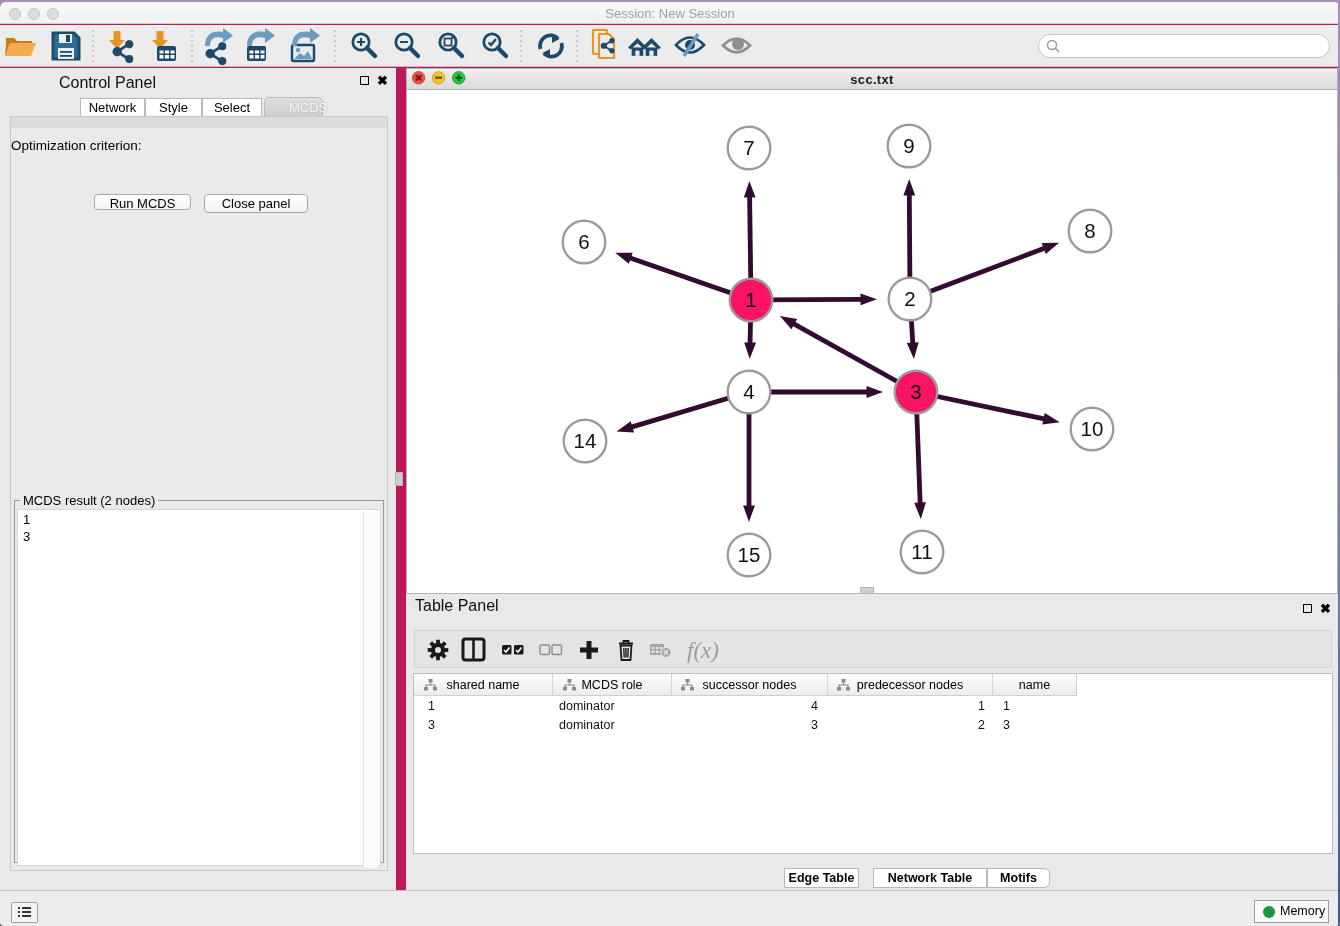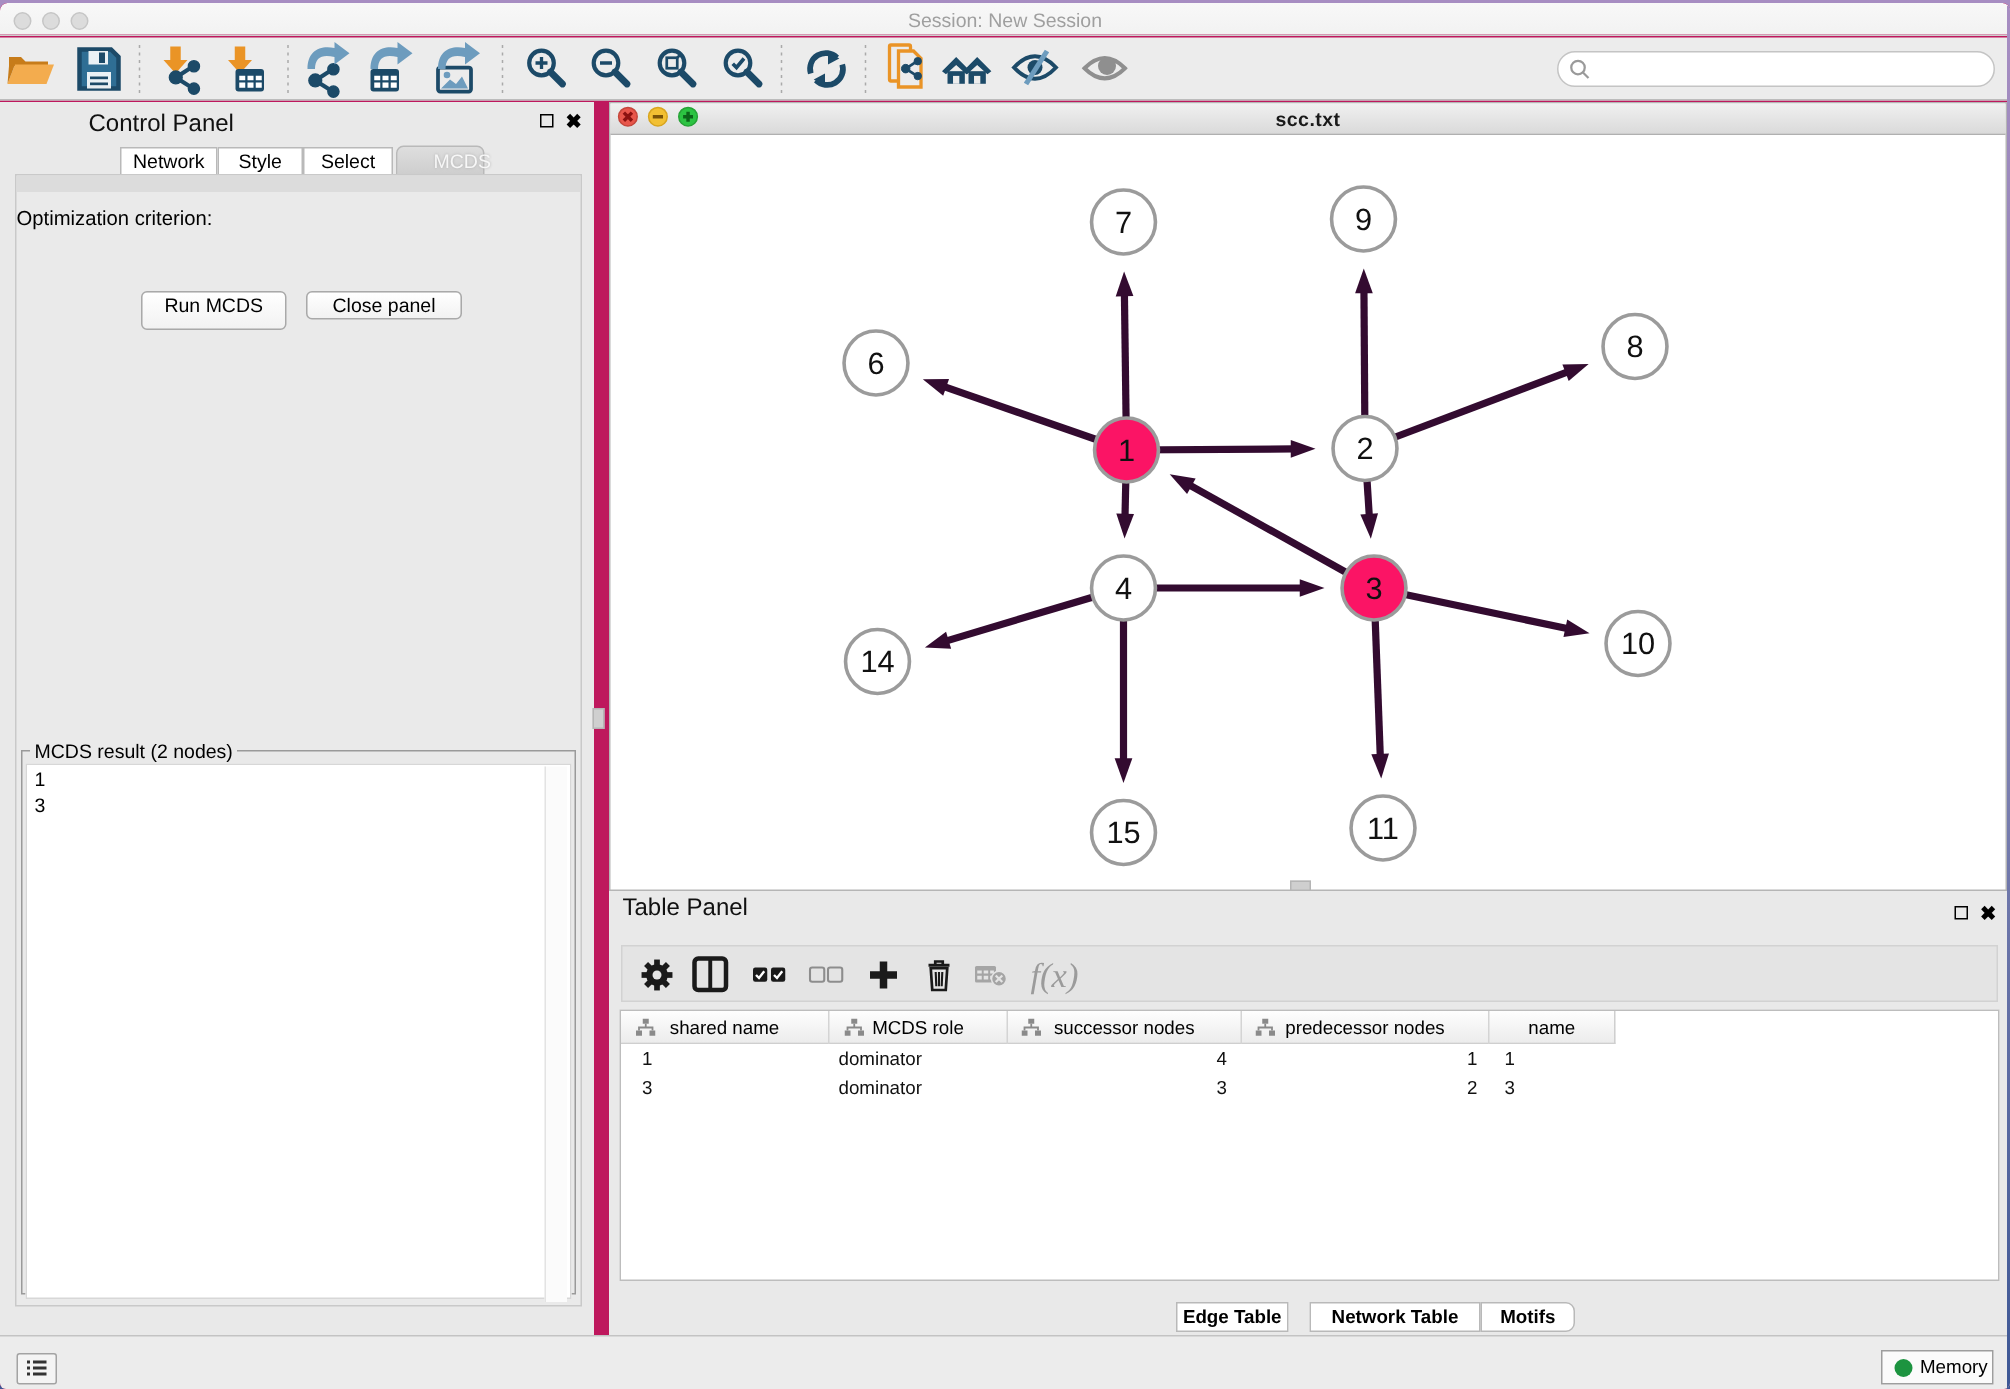--- a/index.html
+++ b/index.html
@@ -249,21 +249,21 @@
     <div class="closebtn" style="left:377px; top:6px;">✖</div>
     <div class="tabrow">
       <div class="tab" style="left:80px; width:65px;">Network</div>
       <div class="tab" style="left:145px; width:57px;">Style</div>
       <div class="tab" style="left:202px; width:60px;">Select</div>
       <div class="tab tabsel" style="left:264px; top:29px; width:59px; height:21px; border-radius:5px 5px 0 0; position:absolute; font-size:13px; text-align:center; line-height:19px;padding-left:24px;">MCDS</div>
     </div>
     <div id="cp-content">
       <div class="innertop"></div>
       <div style="position:absolute; left:0; top:21px; width:100%; text-align:left; font-size:13.5px;">Optimization criterion:</div>
-      <div class="button" style="left:83px; top:77px; width:97px; height:26px; line-height:18px;text-align:center;">Run MCDS</div>
+      <div class="button" style="left:83px; top:77px; width:97px; height:16px; line-height:18px;text-align:center;">Run MCDS</div>
       <div class="button" style="left:193px; top:77px; width:104px; height:19px; line-height:18px;">Close panel</div>
     </div>
     <fieldset id="mcdsres">
       <legend>MCDS result (2 nodes)</legend>
       <div id="mcdsinner">1<br>3<div id="mcdsscroll"></div></div>
     </fieldset>
   </div>
 
   <div id="netwin">
     <div id="nettitle">

